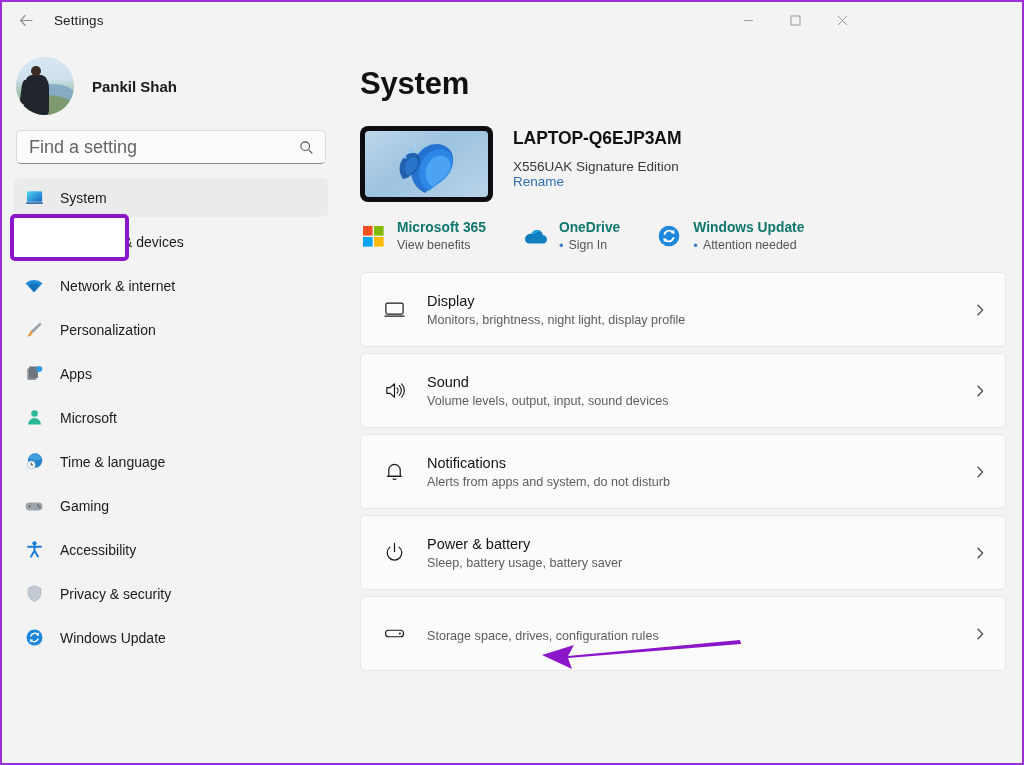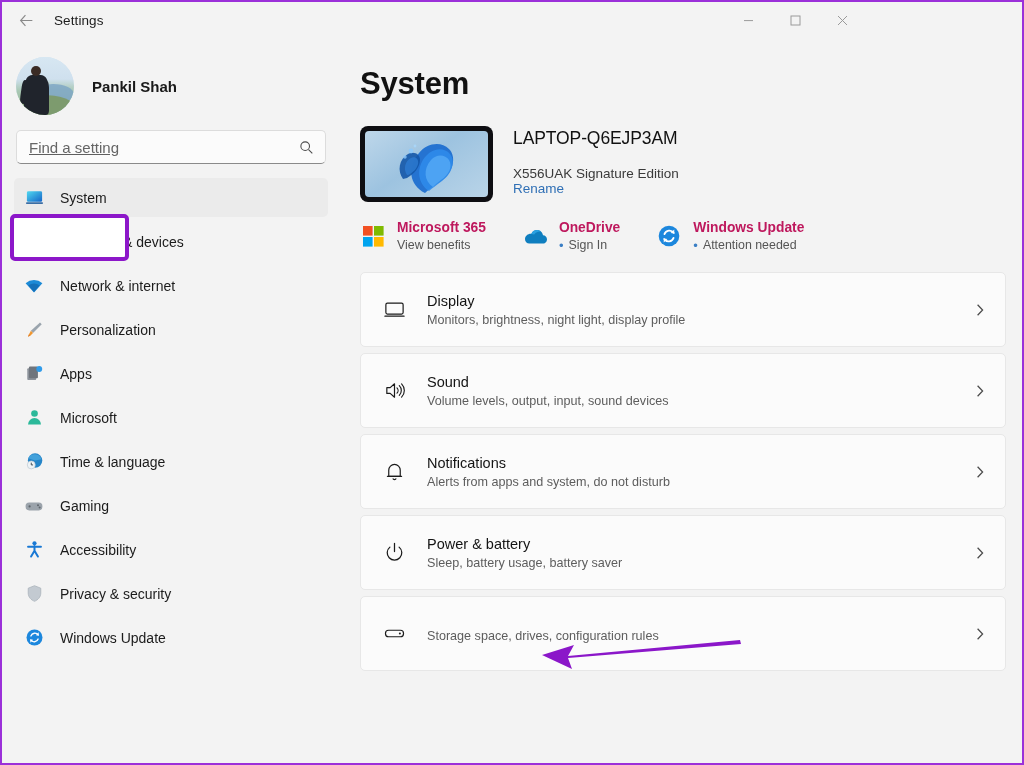--- a/index.html
+++ b/index.html
@@ -61,23 +61,22 @@
   }
 
   .searchwrap { padding: 16px 14px 0 14px; }
   .searchbox {
     position: relative; height: 34px; background: #fbfbfb;
     border: 1px solid #dcdcdc; border-bottom: 1.6px solid #8a8a8a;
     border-radius: 5px; display: flex; align-items: center;
   }
   .searchbox input {
     border: 0; outline: 0; background: transparent; flex: 1;
-    font-size: 15px; color: #5f5f5f; padding: 0 30px 0 12px;
+    font-size: 18px; color: #5f5f5f; padding: 0 30px 0 12px;
     font-family: "Liberation Sans", sans-serif;
-    text-decoration: underline;
   }
   .searchbox input::placeholder { color: #656565; }
   .search-icon { position: absolute; right: 11px; color: #4a4a4a; display: flex; }
 
   .navlist { margin-top: 14px; padding: 0 12px; }
   .navitem {
     display: flex; align-items: center; height: 39px; padding-left: 10px;
     border-radius: 5px; margin-bottom: 5px; position: relative;
   }
   .navitem.active { background: #ebebeb; }
@@ -112,29 +111,29 @@
   .devthumb {
     width: 133px; height: 76px; border-radius: 8px; background: #0e0e12;
     padding: 5px; flex: none;
   }
   .devscreen {
     width: 100%; height: 100%; border-radius: 4px; overflow: hidden;
     position: relative; background: linear-gradient(145deg,#bed7ea 0%,#9dc3e0 45%,#b9d4e8 100%);
   }
   .bloom { position: absolute; left: 50%; top: 50%; transform: translate(-50%,-50%); }
   .devinfo { margin-left: 20px; padding-top: 2px; }
-  .devname { font-size: 17.5px; font-weight: normal; color: #111; letter-spacing: -.1px; }
-  .devmodel { font-size: 13.5px; color: #3a3a3a; margin-top: 17px; }
+  .devname { font-size: 17.5px; font-weight: bold; color: #111; letter-spacing: -.1px; }
+  .devmodel { font-size: 13.5px; color: #3a3a3a; margin-top: 10px; }
   .devrename { font-size: 13.5px; color: #2f6fb5; margin-top: 0; }
 
   .quicklinks { display: flex; padding: 18px 0 0 20px; }
   .ql { display: flex; align-items: center; margin-right: 36px; }
   .ql-icon { width: 26px; height: 26px; margin-right: 11px; flex: none;
              display:flex; align-items:center; justify-content:center; }
-  .ql-title { font-size: 13.8px; font-weight: bold; color: #be185d; }
+  .ql-title { font-size: 13.8px; font-weight: bold; color: #0f766e; }
   .ql-sub { font-size: 12.4px; color: #555; margin-top: 3px; display: flex; align-items: center; }
   .dot { color: #3a7ec4; margin-right: 5px; font-size: 13px; line-height: 1; }
 
   .cards { margin: 20px 0 0 0; padding: 0 16px 0 20px; }
   .card {
     background: #fbfbfb; border: 1px solid #e7e7e7; border-radius: 5px;
     height: 75px; display: flex; align-items: center; margin-bottom: 6px;
     padding: 0 18px 0 18px; position: relative;
   }
   .card-icon { width: 30px; flex: none; display: flex; align-items: center;

